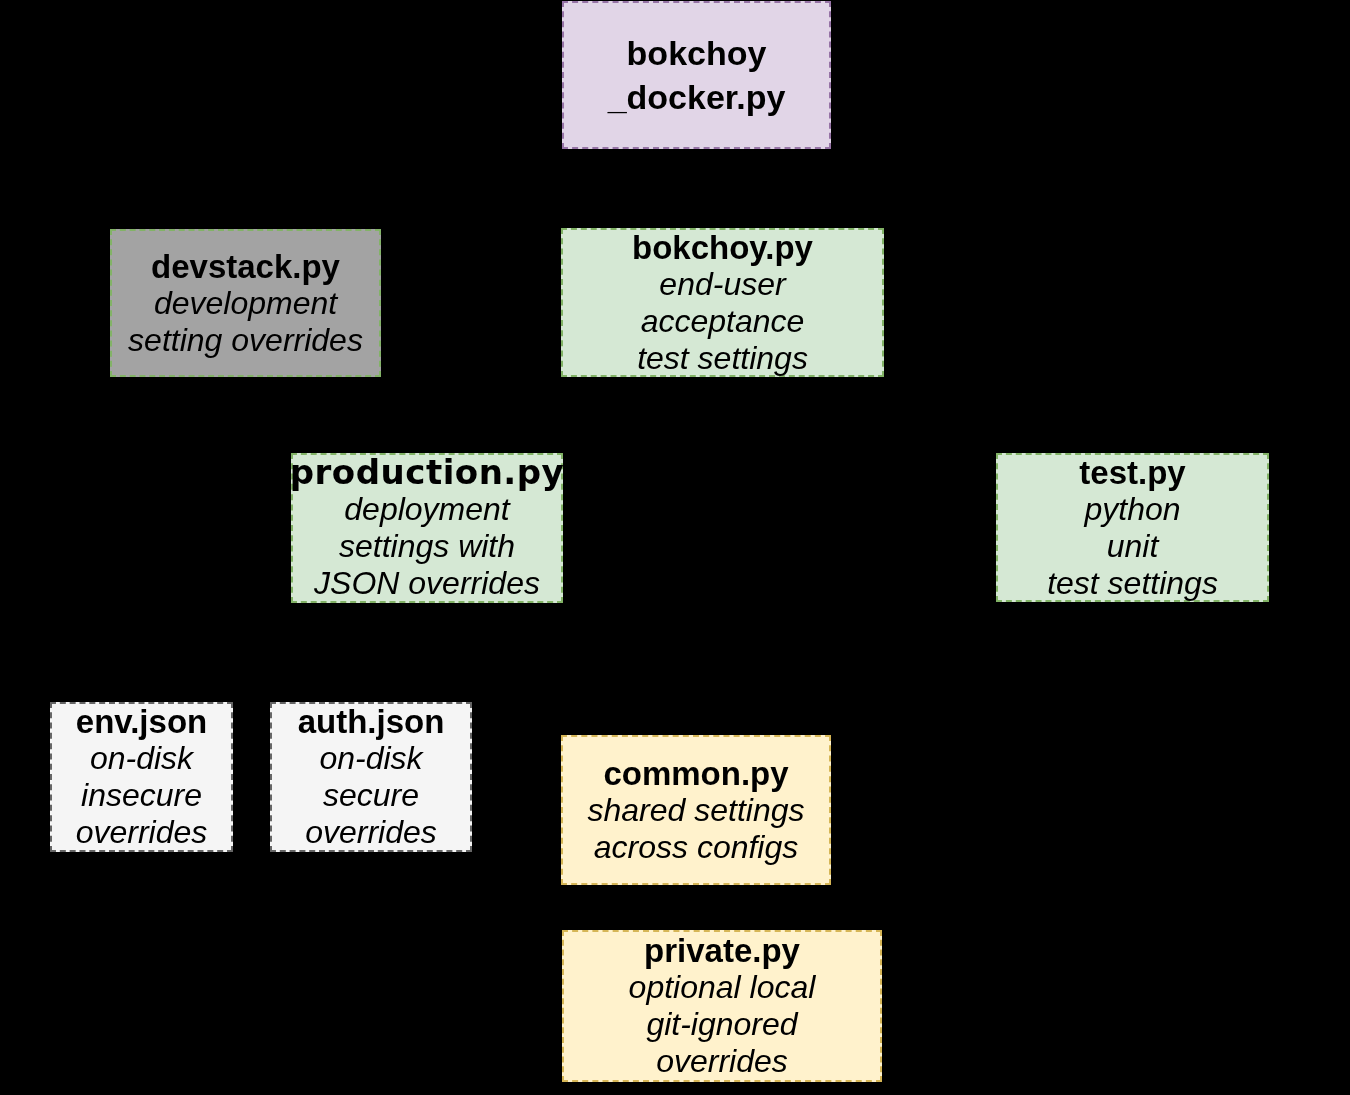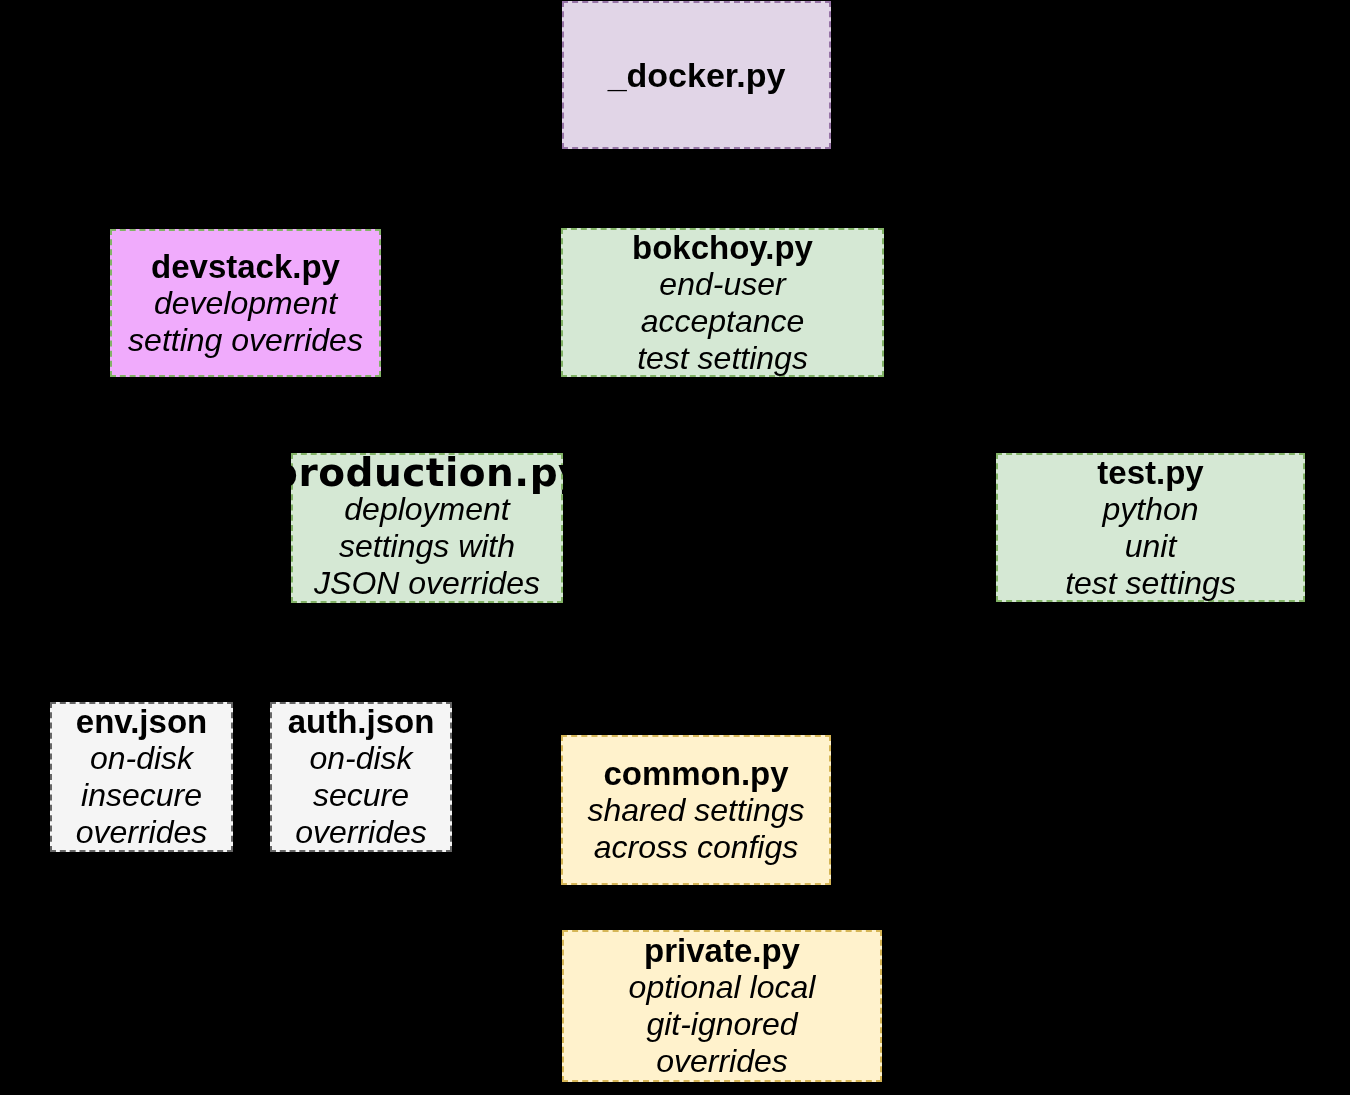--- a/index.html
+++ b/index.html
@@ -39,68 +39,69 @@
     white-space: nowrap;
   }
   
   .node.two-line-title .title {
     font-size: 34px;
     line-height: 44px;
   }
   
   .title.wide-face {
     font-family: "DejaVu Sans", sans-serif;
-    font-size: 39px;
+    font-size: 34px;
     letter-spacing: 0.5px;
   }
 </style>
 </head>
 <body>
 
 <div class="canvas">
 
   <div class="node two-line-title" style="left: 562px; top: 1px; width: 269px; height: 148px; background-color: rgb(225, 213, 231); border-color: rgb(150, 115, 166);">
+    <div class="title">bokchoy</div>
     <div class="title">_docker.py</div>
   </div>
 
-  <div class="node" style="left: 110px; top: 229px; width: 271px; height: 148px; background-color: #f0abfc; border-color: rgb(130, 179, 102);">
+  <div class="node" style="left: 110px; top: 229px; width: 271px; height: 148px; background-color: #a3a3a3; border-color: rgb(130, 179, 102);">
     <div class="title">devstack.py</div>
     <div class="sub">development</div>
     <div class="sub">setting overrides</div>
   </div>
 
   <div class="node" style="left: 561px; top: 228px; width: 323px; height: 149px; background-color: rgb(213, 232, 212); border-color: rgb(130, 179, 102);">
     <div class="title">bokchoy.py</div>
     <div class="sub">end-user</div>
     <div class="sub">acceptance</div>
     <div class="sub">test settings</div>
   </div>
 
   <div class="node" style="left: 291px; top: 453px; width: 272px; height: 150px; background-color: rgb(213, 232, 212); border-color: rgb(130, 179, 102);">
     <div class="title wide-face">production.py</div>
     <div class="sub">deployment</div>
     <div class="sub">settings with</div>
     <div class="sub">JSON overrides</div>
   </div>
 
-  <div class="node" style="left: 996px; top: 453px; width: 309px; height: 149px; background-color: rgb(213, 232, 212); border-color: rgb(130, 179, 102);">
+  <div class="node" style="left: 996px; top: 453px; width: 273px; height: 149px; background-color: rgb(213, 232, 212); border-color: rgb(130, 179, 102);">
     <div class="title">test.py</div>
     <div class="sub">python</div>
     <div class="sub">unit</div>
     <div class="sub">test settings</div>
   </div>
 
   <div class="node" style="left: 50px; top: 702px; width: 183px; height: 150px; background-color: rgb(245, 245, 245); border-color: rgb(102, 102, 102); text-align: center;">
     <div class="title">env.json</div>
     <div class="sub">on-disk</div>
     <div class="sub">insecure</div>
     <div class="sub">overrides</div>
   </div>
 
-  <div class="node" style="left: 270px; top: 702px; width: 182px; height: 150px; background-color: rgb(245, 245, 245); border-color: rgb(102, 102, 102);">
+  <div class="node" style="left: 270px; top: 702px; width: 202px; height: 150px; background-color: rgb(245, 245, 245); border-color: rgb(102, 102, 102);">
     <div class="title">auth.json</div>
     <div class="sub">on-disk</div>
     <div class="sub">secure</div>
     <div class="sub">overrides</div>
   </div>
 
   <div class="node" style="left: 561px; top: 702px; width: 270px; height: 150px; background-color: rgb(255, 242, 204); border-color: rgb(214, 182, 86); margin-top: 33px;">
     <div class="title">common.py</div>
     <div class="sub">shared settings</div>
     <div class="sub">across configs</div>

